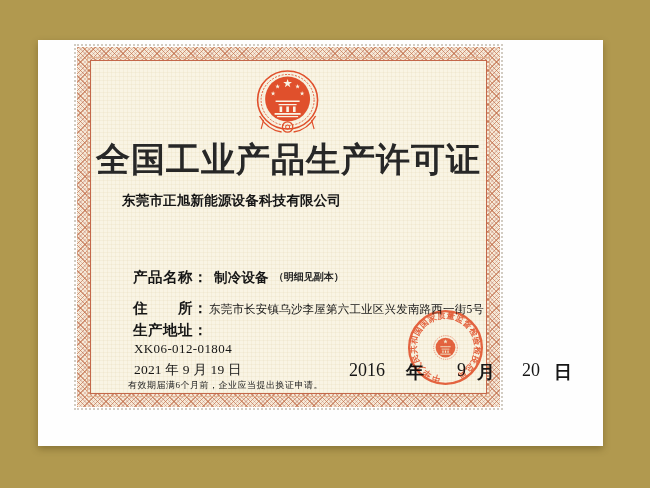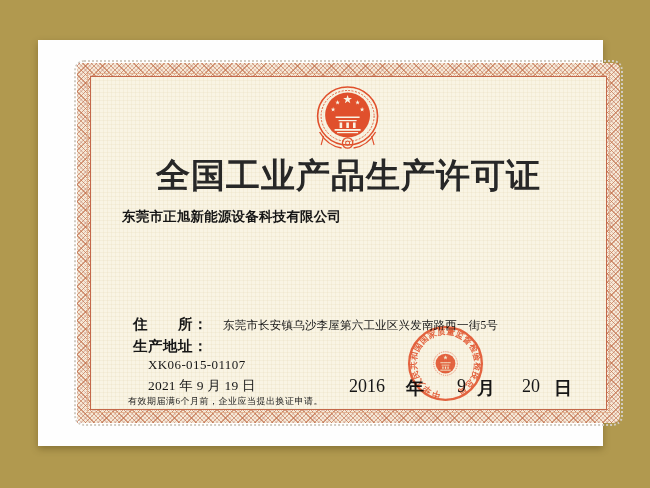--- a/index.html
+++ b/index.html
@@ -6,22 +6,22 @@
     --gold:#b1994f; --paper:#fefefe; --cream:#f9f4e4; --band:#f6e9d7;
     --band-line:#c9845c; --band-line2:#b3563b; --lace:#d2ccc2;
     --ink:#161616; --red:#e0502c; --seal:#e8512b;
   }
   *{margin:0;padding:0;box-sizing:border-box}
   html,body{width:650px;height:488px;overflow:hidden}
   body{font-family:"Liberation Serif","DejaVu Serif",serif;}
   .stage{position:relative;width:650px;height:488px;background:var(--gold);}
   .paper{position:absolute;left:38px;top:40px;width:565px;height:406px;background:var(--paper);
          box-shadow:0 3px 7px rgba(60,45,10,.35);}
-  .frame{position:absolute;left:39px;top:23px;width:543px;height:360px;background:var(--band);
-         outline:2px dotted var(--lace);outline-offset:1px;border-radius:7px;}
+  .frame{position:absolute;left:39px;top:7px;width:423px;height:360px;background:var(--band);
+         outline:2px dotted var(--lace);outline-offset:1px;}
   .frame::before{content:"";position:absolute;inset:0;
       background:
         repeating-linear-gradient(45deg, rgba(195,110,70,.50) 0 1px, transparent 1px 6px),
         repeating-linear-gradient(-45deg, rgba(195,110,70,.50) 0 1px, transparent 1px 6px),
         repeating-linear-gradient(45deg, rgba(160,60,40,.22) 0 1px, transparent 1px 3px),
         repeating-linear-gradient(-45deg, rgba(160,60,40,.22) 0 1px, transparent 1px 3px);}
   .inner{position:absolute;left:13px;top:13px;right:13px;bottom:13px;
          background:
            repeating-linear-gradient(0deg, rgba(214,196,150,.14) 0 1px, transparent 1px 4px),
            repeating-linear-gradient(90deg, rgba(214,196,150,.14) 0 1px, transparent 1px 4px),
@@ -30,21 +30,21 @@
   .emblem{position:absolute;left:50%;top:9px;width:70px;height:66px;transform:translateX(-52%);}
   .title{position:absolute;top:76px;left:0;right:0;text-align:center;
          font-size:34px;font-weight:bold;color:#272727;letter-spacing:1px;white-space:nowrap;}
   .company{position:absolute;left:31px;top:131px;font-size:13.5px;font-weight:bold;color:var(--ink);
            letter-spacing:0.2px;text-align:center;}
   .statement{position:absolute;left:12px;top:151px;width:450px;font-size:18px;font-weight:bold;
              line-height:27px;text-indent:28px;color:#0c0c0c;text-align:justify;}
   .row{position:absolute;left:42px;right:10px;display:flex;align-items:baseline;color:var(--ink);
        white-space:nowrap;}
   .row .lbl{font-weight:bold;font-size:14.5px;white-space:pre;letter-spacing:0.5px;}
-  .row .val{font-size:12px;margin-left:15px;letter-spacing:0.2px;}
+  .row .val{font-size:12px;margin-left:1px;letter-spacing:0.2px;}
   .row-product{top:207px}
   .row-product .val{font-size:13.5px;font-weight:bold;margin-left:6px;}
   .row-product .note{font-size:10px;margin-left:5px;position:relative;top:-2px;font-weight:bold;color:#222;}
   .row-address{top:238px}
   .row-site{top:260px}
   .row-address .val,.row-site .val{font-size:11.5px;}
   .row-certno{top:280px}
   .row-certno .val{font-size:13px;letter-spacing:0.4px;}
   .row-valid{top:300px}
   .row-valid .val{font-size:13.5px;text-align:right;}
@@ -96,32 +96,37 @@
           <path class="ln" d="M7,46 Q15,60 29,62" stroke-width="1.4"></path>
           <path class="ln" d="M63,46 Q55,60 41,62" stroke-width="1.4"></path>
           <path class="ln" d="M11,50 l-2.5,9 M59,50 l2.5,9" stroke-width="1.1"></path>
         </svg>
 
         <div class="title">全国工业产品生产许可证</div>
 
         <div class="company">东莞市正旭新能源设备科技有限公司</div>
 
 
+        <div class="row row-product">
+          <span class="lbl"><span>产品名称</span><span>：</span></span>
+          <span class="val">制冷设备</span>
+          <span class="note">（明细见副本）</span>
+        </div>
 
         <div class="row row-address">
           <span class="lbl"><span>住　　所</span><span>：</span></span>
           <span class="val">东莞市长安镇乌沙李屋第六工业区兴发南路西一街5号</span>
         </div>
 
         <div class="row row-site">
           <span class="lbl"><span>生产地址</span><span>：</span></span>
         </div>
 
         <div class="row row-certno">
-          <span class="val">XK06-015-01107</span>
+          <span class="val">XK06-012-01804</span>
         </div>
 
         <div class="row row-valid">
           <span class="val">2021 年 9 月 19 日</span>
         </div>
 
         <div class="issue-date">
           <span class="iss-year">2016</span>
           <span class="iss-year-l">年</span>
           <span class="iss-month">9</span>

